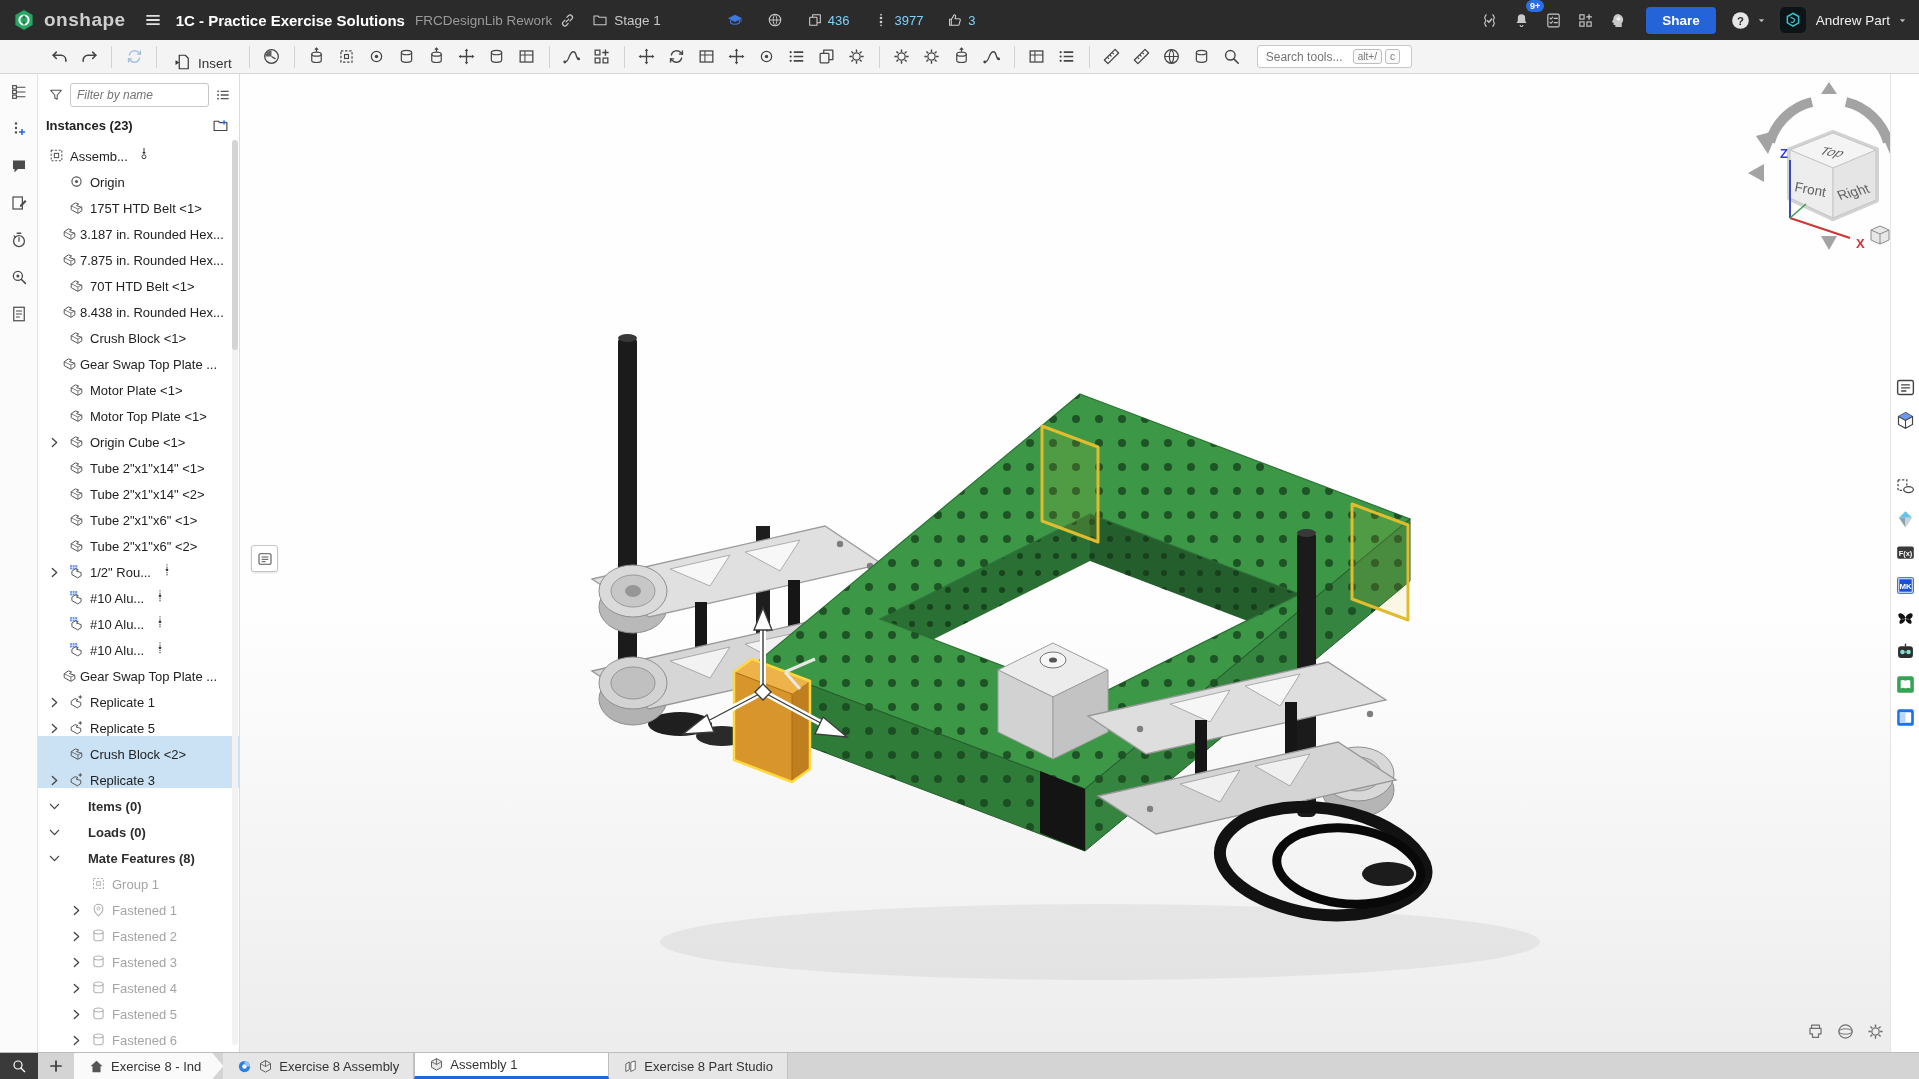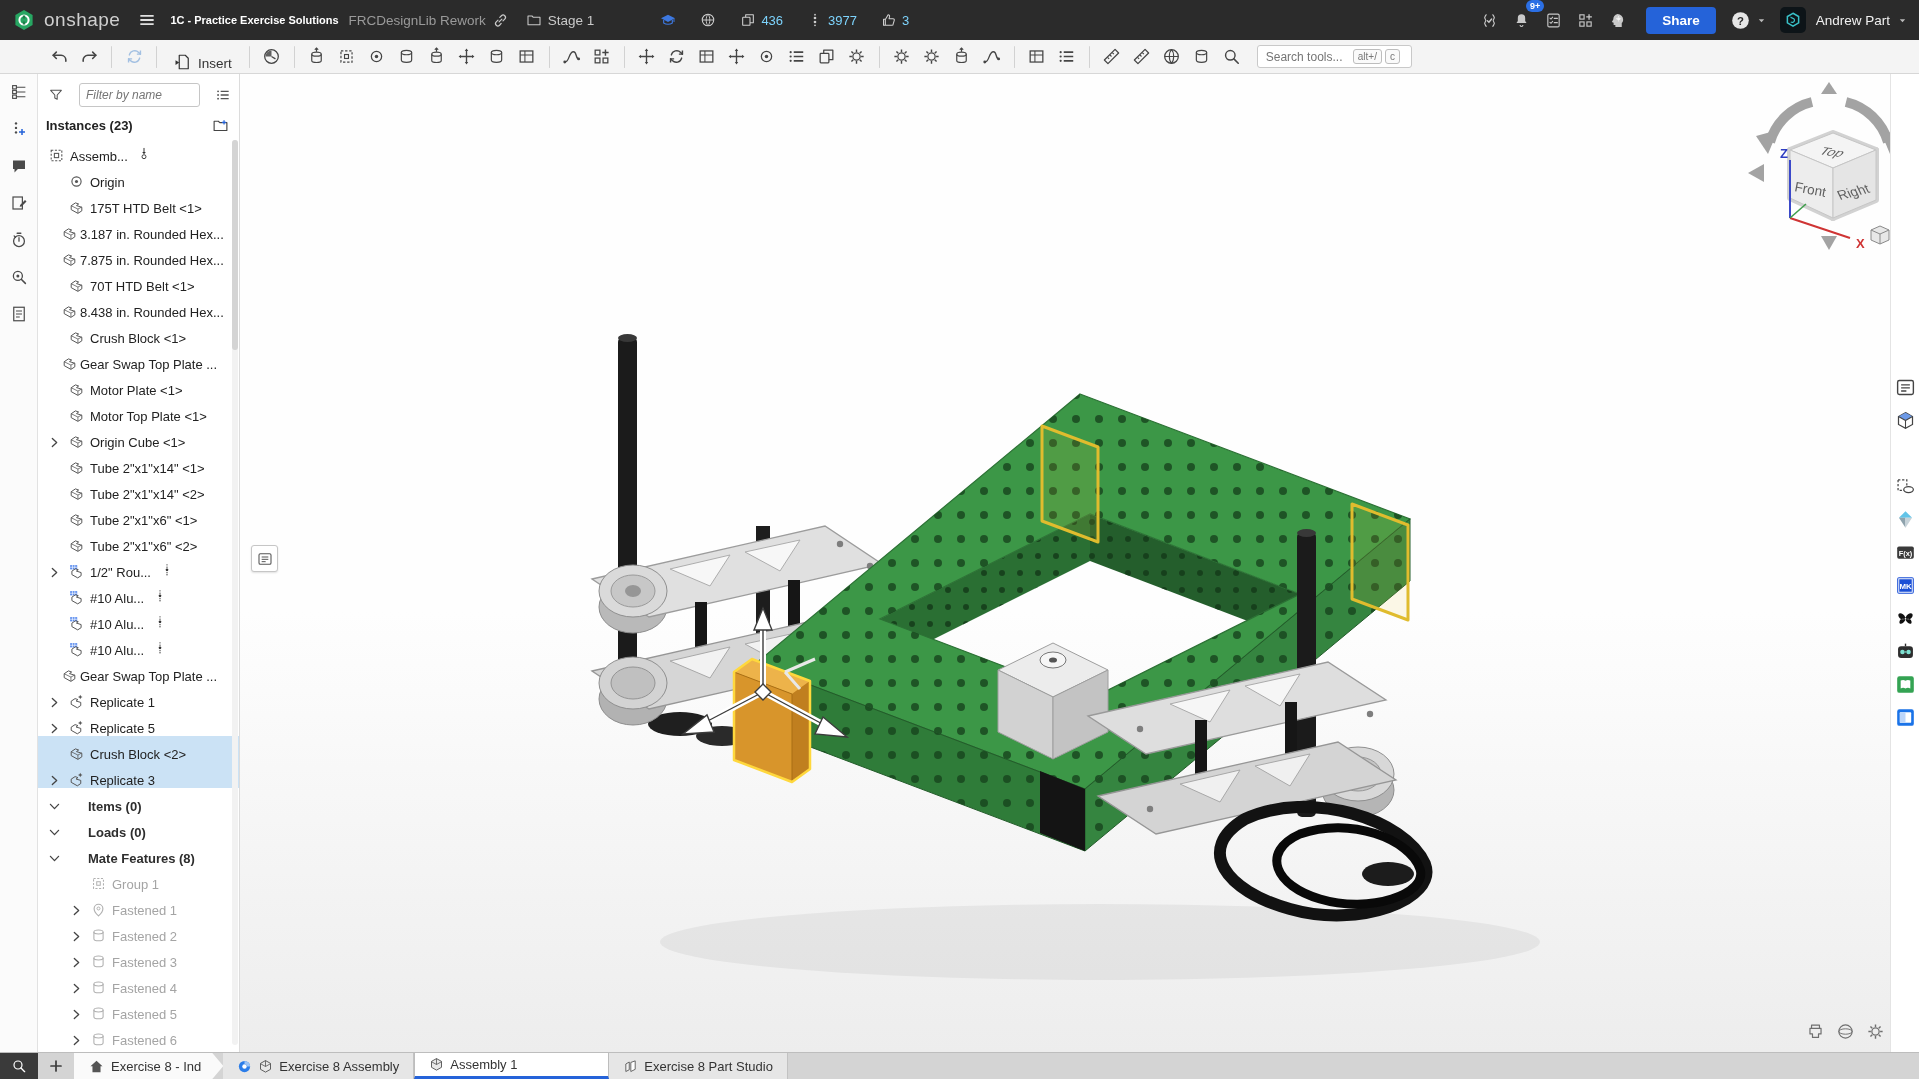--- a/index.html
+++ b/index.html
@@ -3,23 +3,23 @@
 <meta charset="utf-8">
 <style>
   * { margin:0; padding:0; box-sizing:border-box; }
   html,body { width:1919px; height:1079px; overflow:hidden; font-family:"Liberation Sans",sans-serif; background:#fff; }
   .ic { width:16px; height:16px; display:inline-block; flex:none; }
 
   
   .topbar { position:absolute; left:0; top:0; width:1919px; height:40px; background:#2b2b2b; display:flex; align-items:center; color:#e4e4e4; }
   .logo { display:flex; align-items:center; gap:8px; padding:0 10px 0 12px; }
   .logo .ic { width:24px; height:24px; }
-  .logo-text { font-size:19px; font-weight:400; color:#cfcfcf; letter-spacing:.5px; }
+  .logo-text { font-size:19px; font-weight:700; color:#cfcfcf; letter-spacing:.5px; }
   .hambtn { width:34px; height:30px; display:flex; align-items:center; justify-content:center; color:#e0e0e0; cursor:pointer; }
-  .doc-title { font-size:11px; font-weight:700; color:#fff; margin-left:6px; white-space:nowrap; }
+  .doc-title { font-size:15px; font-weight:700; color:#fff; margin-left:6px; white-space:nowrap; }
   .doc-sub { font-size:13.5px; color:#9a9a9a; margin-left:10px; white-space:nowrap; }
   .tb-ic { width:30px; height:28px; display:flex; align-items:center; justify-content:center; color:#c9c9c9; }
   .tb-ic .ic { width:17px; height:17px; }
   .crumb { display:flex; align-items:center; gap:6px; margin-left:10px; color:#c9c9c9; font-size:13.5px; }
   .stats { display:flex; align-items:center; gap:4px; margin-left:56px; }
   .stat { display:flex; align-items:center; gap:5px; font-size:13px; color:#7dd3fc; padding:0 10px; }
   .stat .ic { width:16px; height:16px; color:#cfcfcf; }
   .stat .cap { color:#3d78e0; }
   .top-right { margin-left:auto; display:flex; align-items:center; gap:2px; padding-right:10px; }
   .badge { position:absolute; top:-6px; right:-8px; background:#2b6fe4; color:#fff; font-size:9px; font-weight:700; border-radius:7px; padding:1px 4px; }
@@ -41,21 +41,21 @@
   .searchtools input { border:none; outline:none; width:84px; font-size:12px; color:#555; font-family:inherit; }
   .key { font-size:10px; color:#777; border:1px solid #bdbdbd; border-radius:3px; background:#fafafa; padding:1px 4px; margin-left:3px; }
 
   
   .leftstrip { position:absolute; left:0; top:74px; width:38px; height:978px; background:#fbfbfb; border-right:1px solid #e2e2e2; display:flex; flex-direction:column; align-items:center; padding-top:6px; gap:13px; }
   .lsitem { width:26px; height:24px; display:flex; align-items:center; justify-content:center; color:#4a4a4a; cursor:pointer; }
   .lsitem .ic { width:18px; height:18px; }
 
   
   .panel { position:absolute; left:38px; top:74px; width:202px; height:978px; background:#fff; border-right:1px solid #dcdcdc; overflow:hidden; }
-  .filter-row { display:flex; align-items:center; gap:15px; padding:9px 8px 4px 10px; }
+  .filter-row { display:flex; align-items:center; gap:6px; padding:9px 8px 4px 10px; }
   .filter-row .ic { color:#555; }
   .filter-input { flex:1; height:24px; border:1px solid #c6c6c6; border-radius:3px; font-size:12px; font-style:italic; padding:0 6px; color:#555; outline:none; font-family:inherit; min-width:0; }
   .panel-head { display:flex; align-items:center; padding:6px 10px 4px 8px; }
   .panel-head .t { font-size:13px; font-weight:700; color:#222; }
   .panel-head .ic { margin-left:auto; color:#444; width:17px; height:17px; }
   .tree { font-size:13px; color:#222; }
   .trow { display:flex; align-items:flex-end; height:26px; padding-left:calc(10px + (var(--ind,1) - 1) * 22px); cursor:pointer; white-space:nowrap; }
   .trow .chev { width:20px; height:16px; display:flex; align-items:center; color:#444; }
   .trow .chev .ic { width:13px; height:13px; }
   .trow .ticon { width:20px; height:18px; display:flex; align-items:center; color:#555; }

